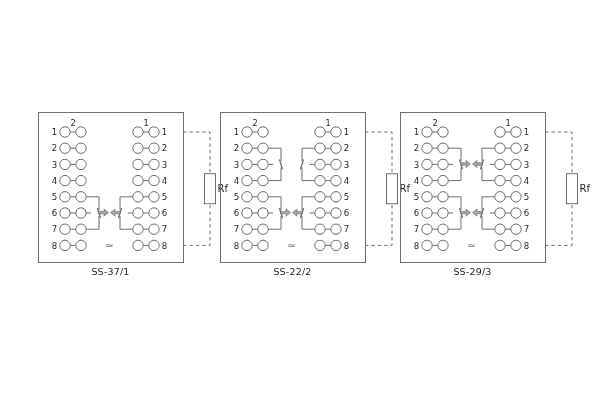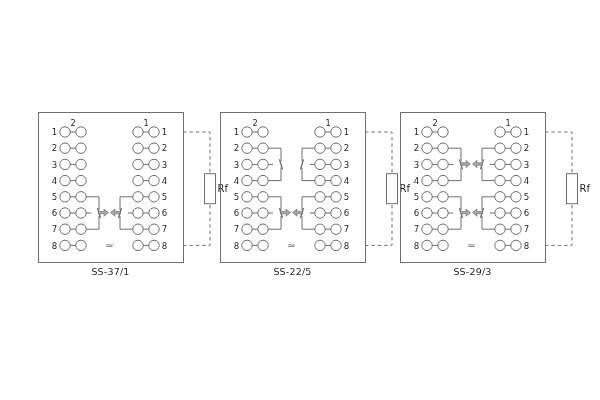--- a/index.html
+++ b/index.html
@@ -253,21 +253,21 @@
           <path d="M 82.5 99.4 h -6 l 0.6 -2.4 l -4.6 3.6 l 4.6 3.6 l -0.6 -2.4 h 6 z" fill="#a9a9a9" stroke="#6f6f6f" stroke-width="0.7"></path>
         </g>
         <g>
           <path d="M 145 20 H 172 V 61.69999999999999" fill="none" stroke="#6f6f6f" stroke-width="1" stroke-dasharray="3.4,3"></path>
           <path d="M 145 133.39999999999998 H 172 V 91.69999999999999" fill="none" stroke="#6f6f6f" stroke-width="1" stroke-dasharray="3.4,3"></path>
           <rect x="166.5" y="61.69999999999999" width="11" height="30" fill="#fff" stroke="#6f6f6f" stroke-width="1"></rect>
           <text x="179.5" y="80.29999999999998" class="rf-label" fill="#231f20">Rf</text>
         </g>
       </svg>
     </div>
-    <div class="caption" style="left: 220px; width: 145px;">SS-22/5</div>
+    <div class="caption" style="left: 220px; width: 145px;">SS-22/2</div>
     <div class="panel" style="left: 400px;">
       <svg width="200" height="160" class="diagram" viewBox="0 0 200 160">
         <rect x="0.5" y="0.5" width="145" height="150" fill="none" stroke="#6f6f6f" stroke-width="1"></rect>
         <g>
           <circle cx="27" cy="20" r="5.2" fill="#fff" stroke="#6f6f6f" stroke-width="1"></circle>
           <circle cx="43" cy="20" r="5.2" fill="#fff" stroke="#6f6f6f" stroke-width="1"></circle>
           <line x1="32.2" y1="20" x2="37.8" y2="20" stroke="#6f6f6f" stroke-width="1"></line>
           <circle cx="100" cy="20" r="5.2" fill="#fff" stroke="#6f6f6f" stroke-width="1"></circle>
           <circle cx="116" cy="20" r="5.2" fill="#fff" stroke="#6f6f6f" stroke-width="1"></circle>
           <line x1="105.2" y1="20" x2="110.8" y2="20" stroke="#6f6f6f" stroke-width="1"></line>

